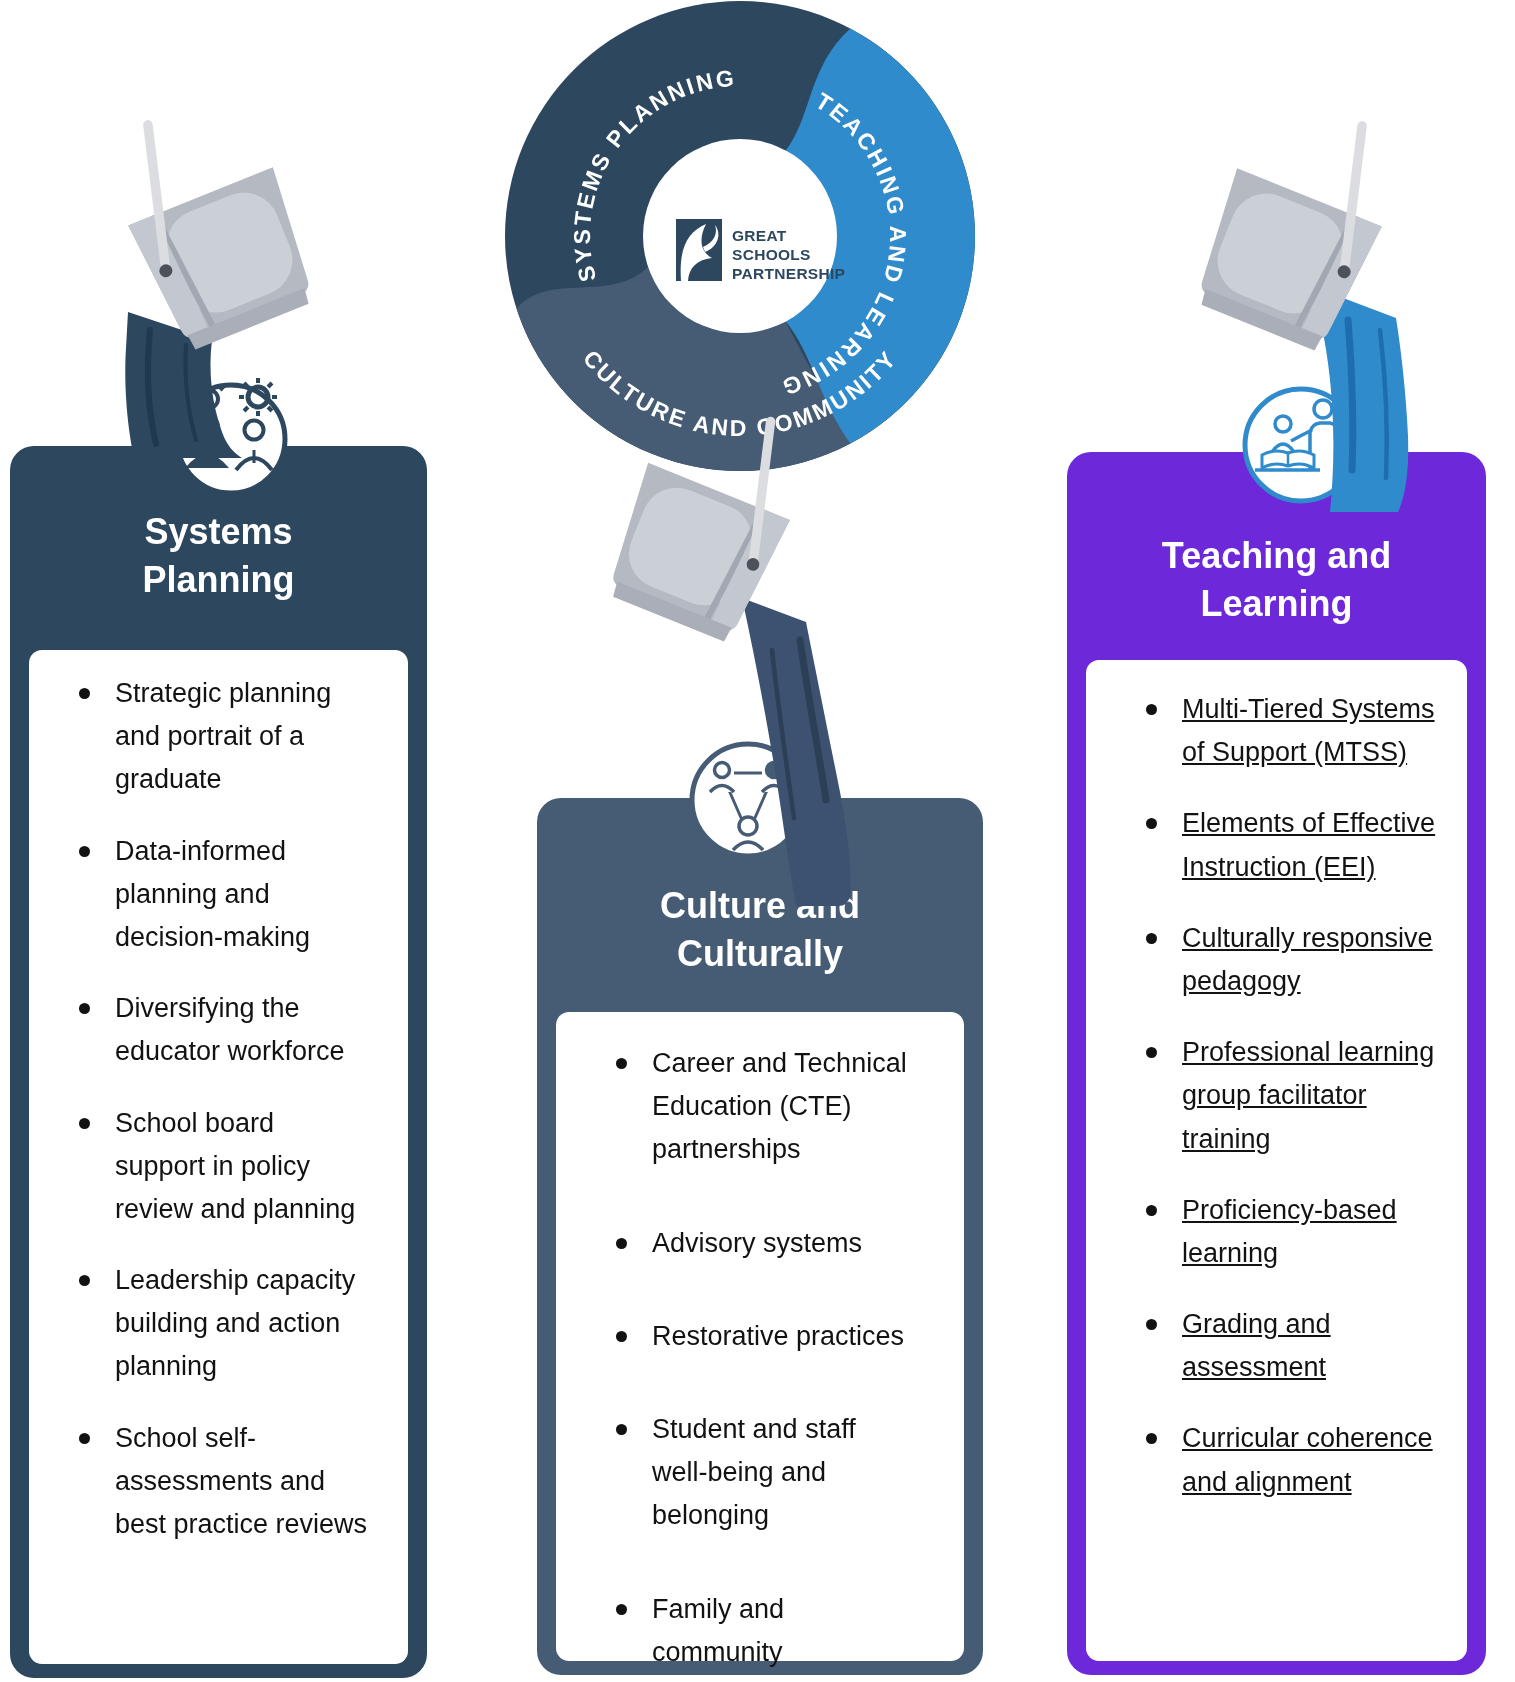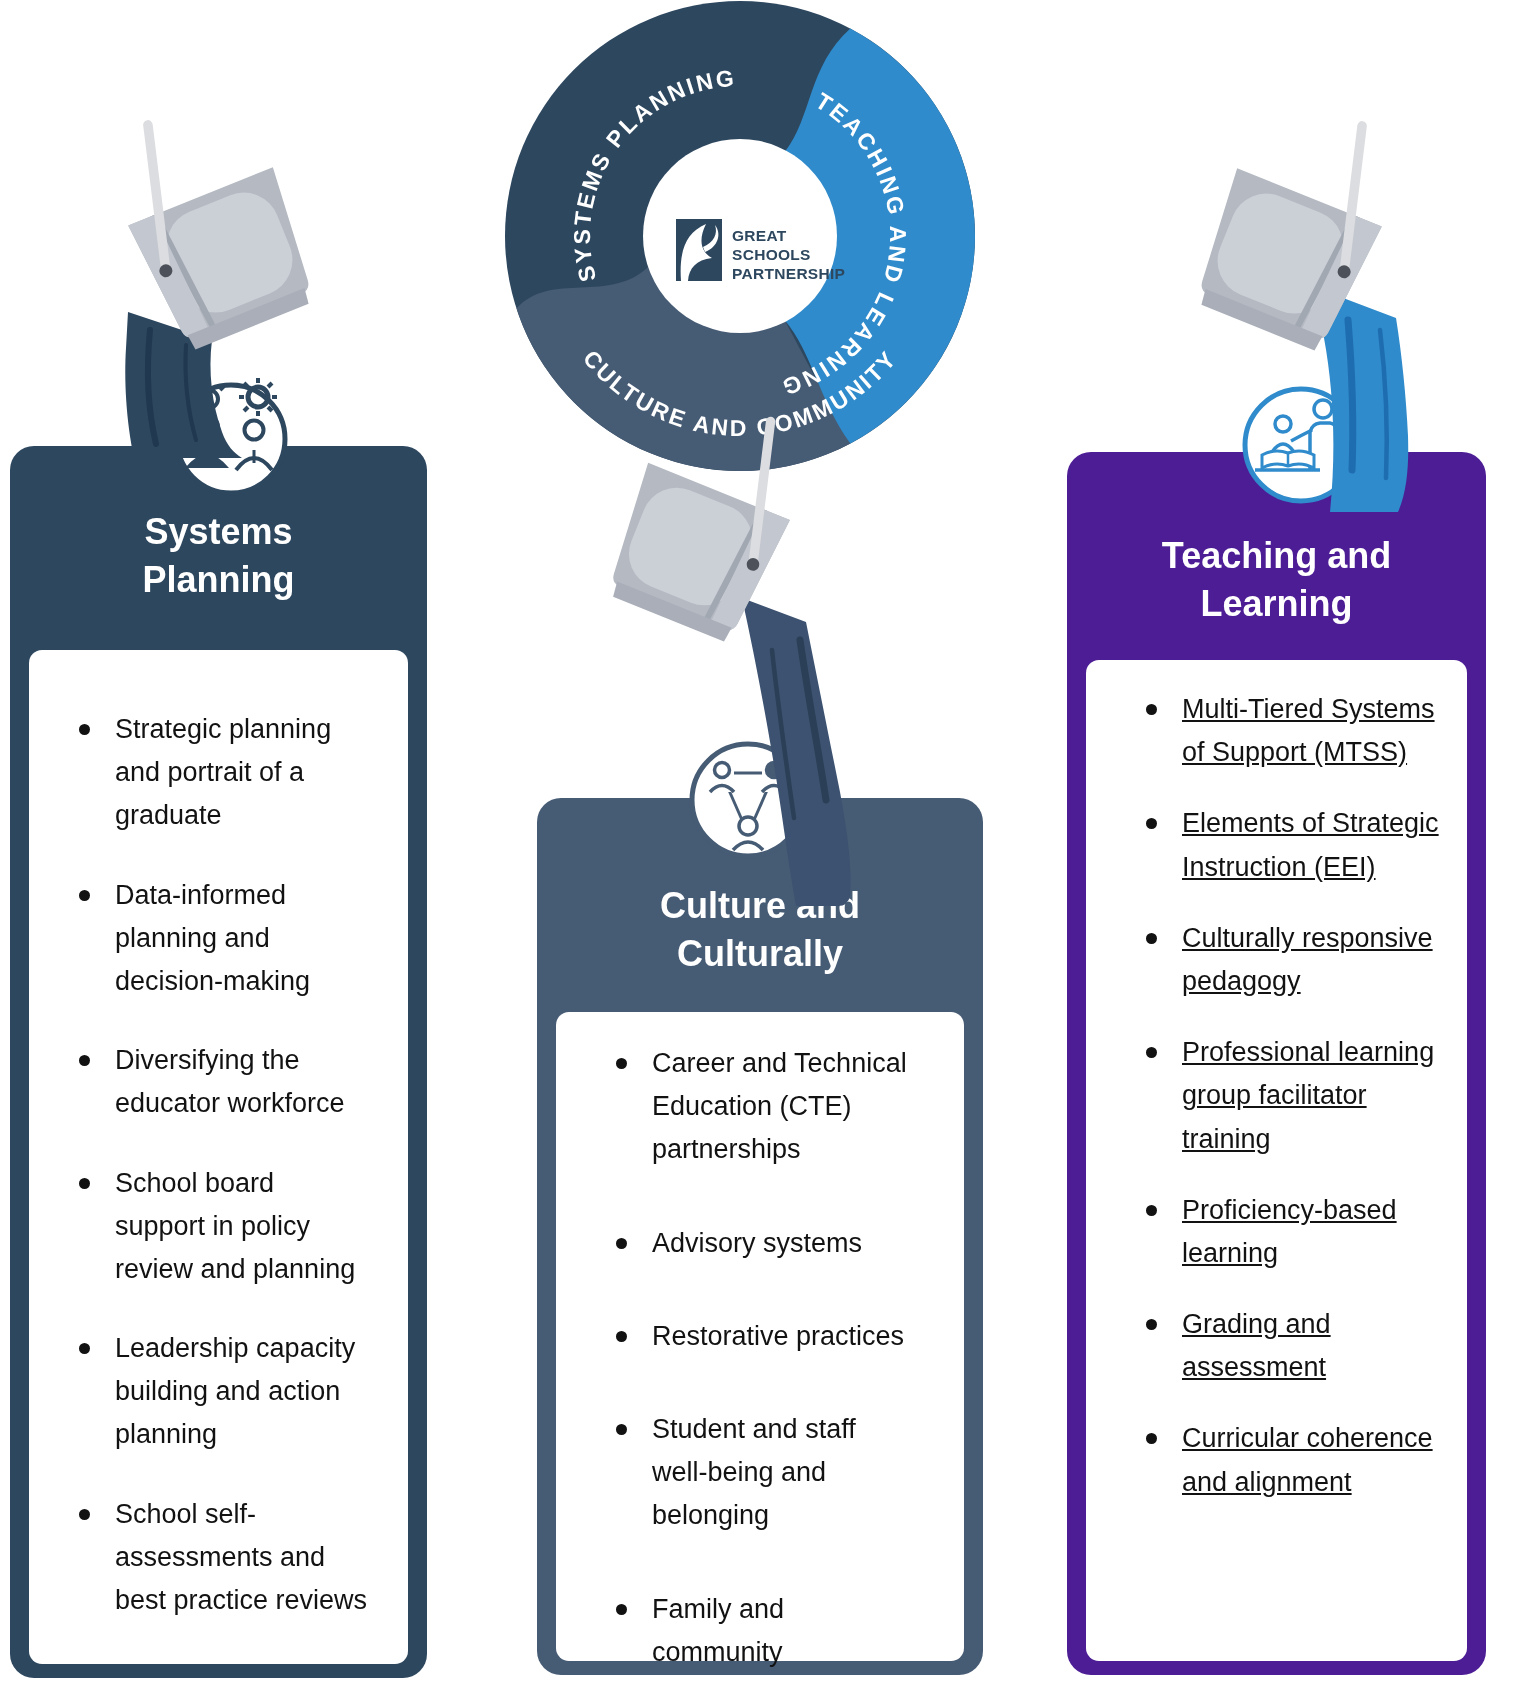--- a/index.html
+++ b/index.html
@@ -11,29 +11,29 @@
   .card .body{position:absolute;left:19px;right:19px;bottom:14px;background:#ffffff;border-radius:13px;
               box-sizing:border-box;}
   .card ul{list-style:none;margin:0;padding:0;}
   .card li{position:relative;color:#121212;font-size:27px;line-height:1.6;padding-left:52px;}
   .card li::before{content:"";position:absolute;left:16px;top:16px;width:11px;height:11px;border-radius:50%;
                    background:#121212;}
   .card-sp{left:10px;top:446px;width:417px;height:1232px;background:#2d475f;}
   .card-sp .titles{padding-top:62px;}
   .card-sp .body{top:204px;}
   .card-sp ul{padding:22px 20px 0 34px;}
-  .card-sp li{width:306px;margin-bottom:28px;margin-top:36px;}
+  .card-sp li{width:306px;margin-bottom:28px;}
   .card-sp li span{display:inline-block;max-width:254px;}
   .card-cc{left:537px;top:798px;width:446px;height:877px;background:#465b74;}
   .card-cc .titles{padding-top:84px;}
   .card-cc .body{top:214px;}
   .card-cc ul{padding:30px 20px 0 44px;}
   .card-cc li{width:320px;margin-bottom:50px;}
   .card-cc li span{display:inline-block;max-width:265px;}
-  .card-tl{left:1067px;top:452px;width:419px;height:1223px;background:#4c1d95;}
+  .card-tl{left:1067px;top:452px;width:419px;height:1223px;background:#6d28d9;}
   .card-tl .titles{padding-top:80px;}
   .card-tl .body{top:208px;}
   .card-tl ul{padding:28px 20px 0 44px;}
   .card-tl li{width:322px;margin-bottom:28px;}
   .card-tl li span{display:inline-block;max-width:270px;text-decoration:underline;}
   
   svg.overlay{position:absolute;left:0;top:0;width:1515px;height:1682px;pointer-events:none;}
   .ringlabel{fill:#ffffff;font-weight:bold;font-size:23px;letter-spacing:2.5px;}
   .logotext{fill:#2d475f;font-weight:bold;font-size:15.5px;letter-spacing:0.3px;}
 </style>
@@ -76,21 +76,21 @@
   </div>
 
   <div class="card card-tl">
     <div class="titles">
       <div>Teaching and</div>
       <div>Learning</div>
     </div>
     <div class="body">
       <ul>
         <li><span>Multi-Tiered Systems of Support (MTSS)</span></li>
-        <li><span>Elements of Strategic Instruction (EEI)</span></li>
+        <li><span>Elements of Effective Instruction (EEI)</span></li>
         <li><span>Culturally responsive pedagogy</span></li>
         <li><span>Professional learning group facilitator training</span></li>
         <li><span>Proficiency-based learning</span></li>
         <li><span>Grading and assessment</span></li>
         <li><span>Curricular coherence and alignment</span></li>
       </ul>
     </div>
   </div>
 
   <svg class="overlay" viewBox="0 0 1515 1682">

